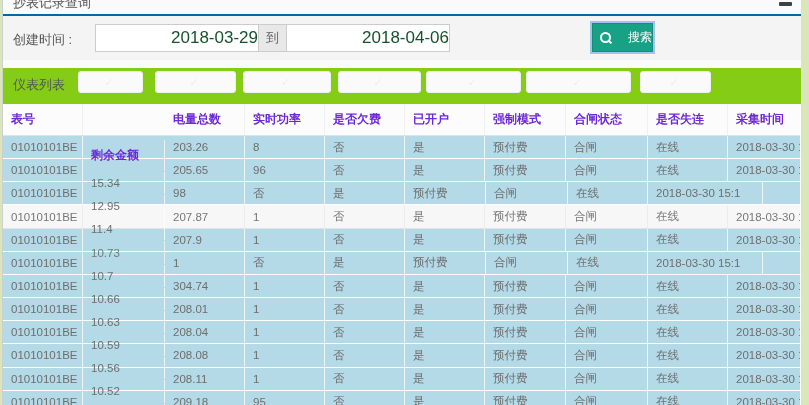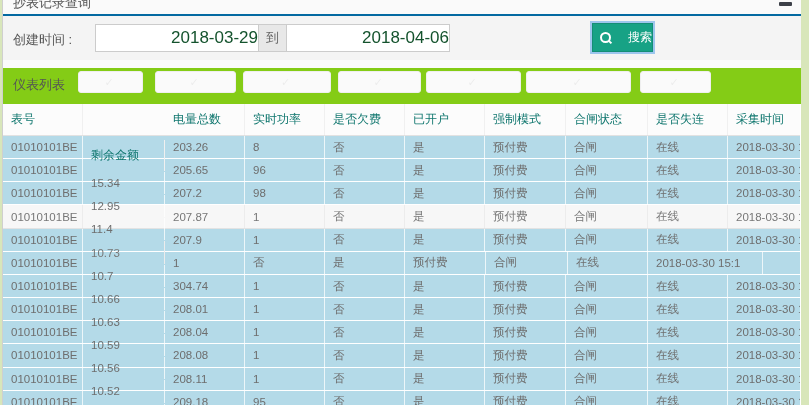--- a/index.html
+++ b/index.html
@@ -34,23 +34,23 @@
   .ghost{position:absolute;top:3px;height:22px;background:#fafafa;border:1px solid #efefef;
     border-radius:3px;box-sizing:border-box;color:rgba(0,0,0,0.06);font-size:11px;
     display:flex;align-items:center;justify-content:center;gap:3px;cursor:default;}
   .g0{left:75px;width:65px;} .g1{left:152px;width:81px;} .g2{left:240px;width:88px;}
   .g3{left:335px;width:83px;} .g4{left:423px;width:95px;} .g5{left:523px;width:105px;}
   .g6{left:637px;width:71px;}
   
   .table-wrap{width:797px;overflow:hidden;}
   .thead{display:flex;width:840px;height:31px;background:#fcfcfc;
     border-bottom:1px solid #e2e2e2;}
-  .hcell{font-size:12px;color:#0f766e;padding-left:8px;box-sizing:border-box;height:100%;
+  .hcell{font-size:12px;color:#6d28d9;padding-left:8px;box-sizing:border-box;height:100%;
     border-right:1px solid #f0f0f0;display:flex;align-items:center;white-space:nowrap;
-    overflow:hidden;}
+    overflow:hidden;font-weight:bold;}
   .trow{display:flex;width:840px;height:23.17px;background:#b4dae8;box-sizing:border-box;
     border-bottom:1px solid #ffffff;cursor:pointer;}
   .trow.hl{background:#f7f7f7;border-bottom:1px solid #e3e3e3;}
   .cell{font-size:11.5px;color:#6e6e6e;padding-left:8px;box-sizing:border-box;height:100%;
     border-right:1px solid rgba(255,255,255,0.75);display:flex;align-items:center;
     white-space:nowrap;overflow:hidden;}
   .trow.hl .cell{border-right-color:#ececec;color:#777;}
   .c0{width:80px;flex:none;} .c1{width:82px;flex:none;margin-top:36px;} .c2{width:80px;flex:none;}
   .c3{width:80px;flex:none;} .c4{width:80px;flex:none;} .c5{width:80px;flex:none;}
   .c6{width:81px;flex:none;} .c7{width:82px;flex:none;} .c8{width:80px;flex:none;}
@@ -149,21 +149,20 @@
           <div class="cell c4">否</div>
           <div class="cell c5">是</div>
           <div class="cell c6">预付费</div>
           <div class="cell c7">合闸</div>
           <div class="cell c8">在线</div>
           <div class="cell c9">2018-03-30 15:1</div>
         </div>
         <div class="trow">
           <div class="cell c0">01010101BE</div>
           <div class="cell c1">11.4</div>
-          <div class="cell c2">207.2</div>
           <div class="cell c3">98</div>
           <div class="cell c4">否</div>
           <div class="cell c5">是</div>
           <div class="cell c6">预付费</div>
           <div class="cell c7">合闸</div>
           <div class="cell c8">在线</div>
           <div class="cell c9">2018-03-30 15:1</div>
         </div>
         <div class="trow hl">
           <div class="cell c0">01010101BE</div>

